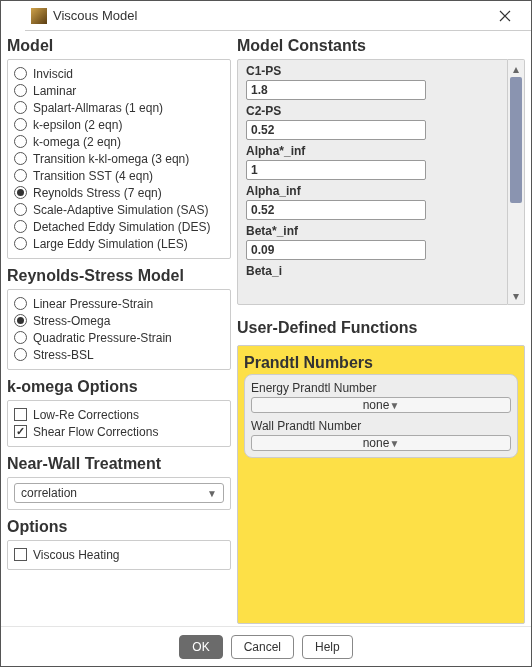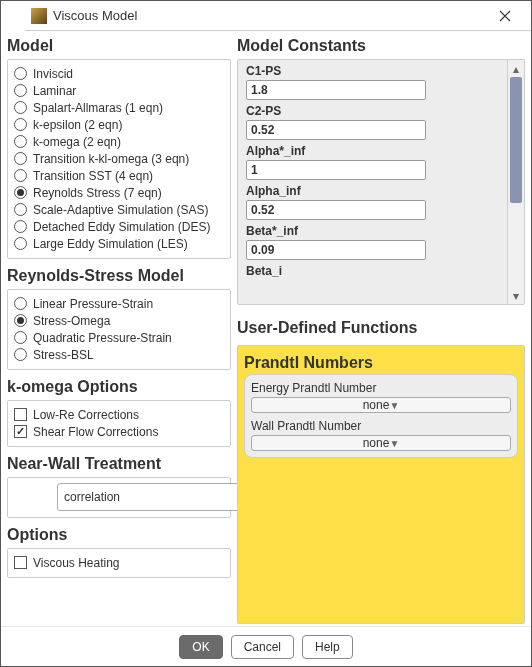--- a/index.html
+++ b/index.html
@@ -28,21 +28,21 @@
   .field { width: 180px; height:20px; border:1px solid #999; border-radius:2px; background:#fff; padding:0 4px; display:flex; align-items:center; }
   .scrollbar { width:17px; background:#f0f0f0; border:1px solid #ccc; border-left:none; display:flex; flex-direction:column; border-radius:0 2px 2px 0;}
   .sb-btn { height:17px; display:flex; align-items:center; justify-content:center; color:#666; cursor:pointer;}
   .sb-track { flex:1; position:relative; }
   .sb-thumb { position:absolute; left:2px; right:2px; top:0; height:60%; background:#8a94b0; border-radius:2px; cursor:pointer;}
   .udf { border:1px solid #ccc; background:#fde047; padding:6px; border-radius:2px; flex:1; margin-top:4px;}
   .udf .inner { border:1px solid #ccc; background:#ededed; padding:4px 6px 6px 6px; border-radius:8px;}
   .udf .label { margin:2px 0 2px 0; }
   .select { width:100%; height:16px; border:1px solid #aaa; border-radius:3px; background:#f6f6f6; display:flex; align-items:center; padding:0 6px; justify-content:center; cursor:pointer;}
   .select .caret { font-size:10px; color:#666; }
-  .combo { width:100%; height:28px; border:1px solid #aaa; border-radius:3px; background:#fff; display:flex; align-items:center; padding:0 6px; justify-content:space-between; cursor:pointer;margin-left:43px;}
+  .combo { width:100%; height:20px; border:1px solid #aaa; border-radius:3px; background:#fff; display:flex; align-items:center; padding:0 6px; justify-content:space-between; cursor:pointer;}
   .combo .caret { font-size:10px; color:#666; }
   .buttonbar { height:40px; display:flex; align-items:center; justify-content:center; gap:8px; border-top:1px solid #e5e5e5;}
   .btn { height:24px; padding:0 12px; border:1px solid #888; border-radius:4px; background:#fff; display:inline-flex; align-items:center; justify-content:center; cursor:pointer; font-weight:500;}
   .btn.primary { background:#6b6b6b; color:#fff; border-color:#6b6b6b;}
   .mt { margin-top:6px; }
 </style>
 </head>
 <body>
 
 <div class="window">

